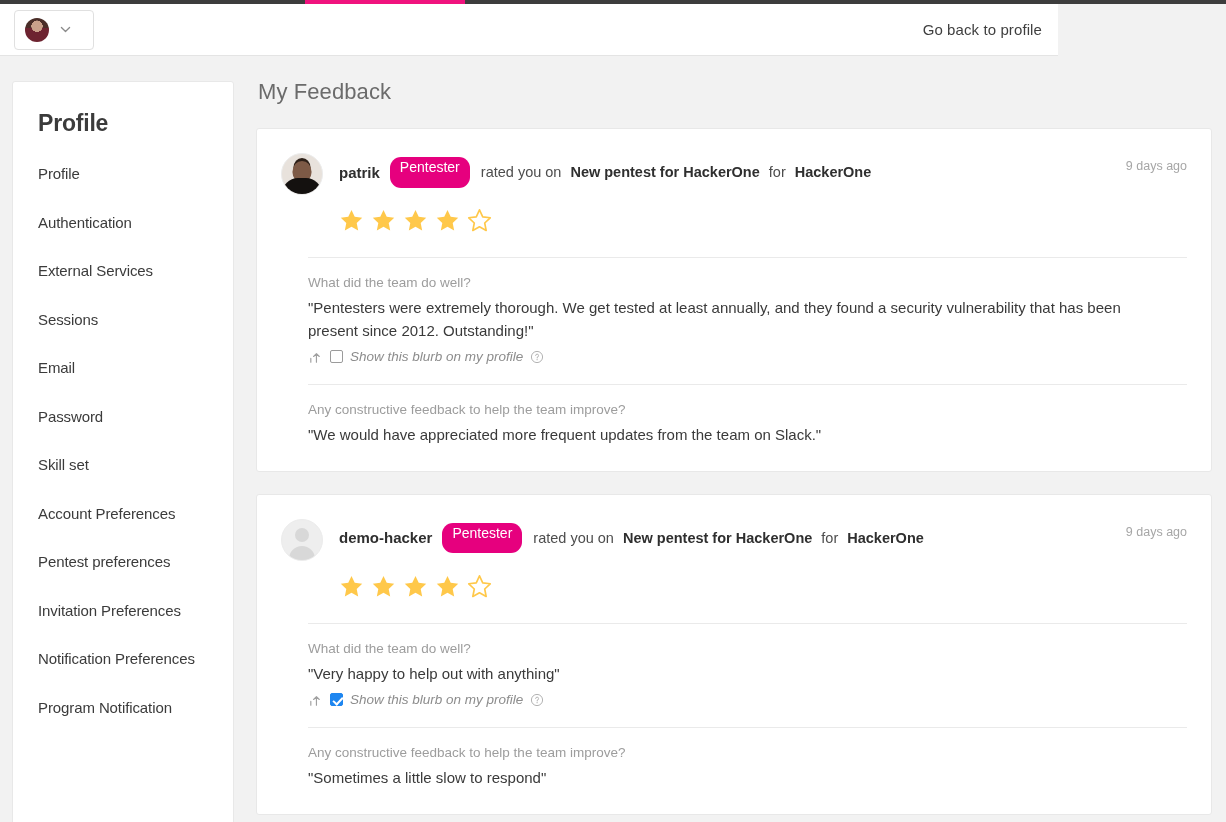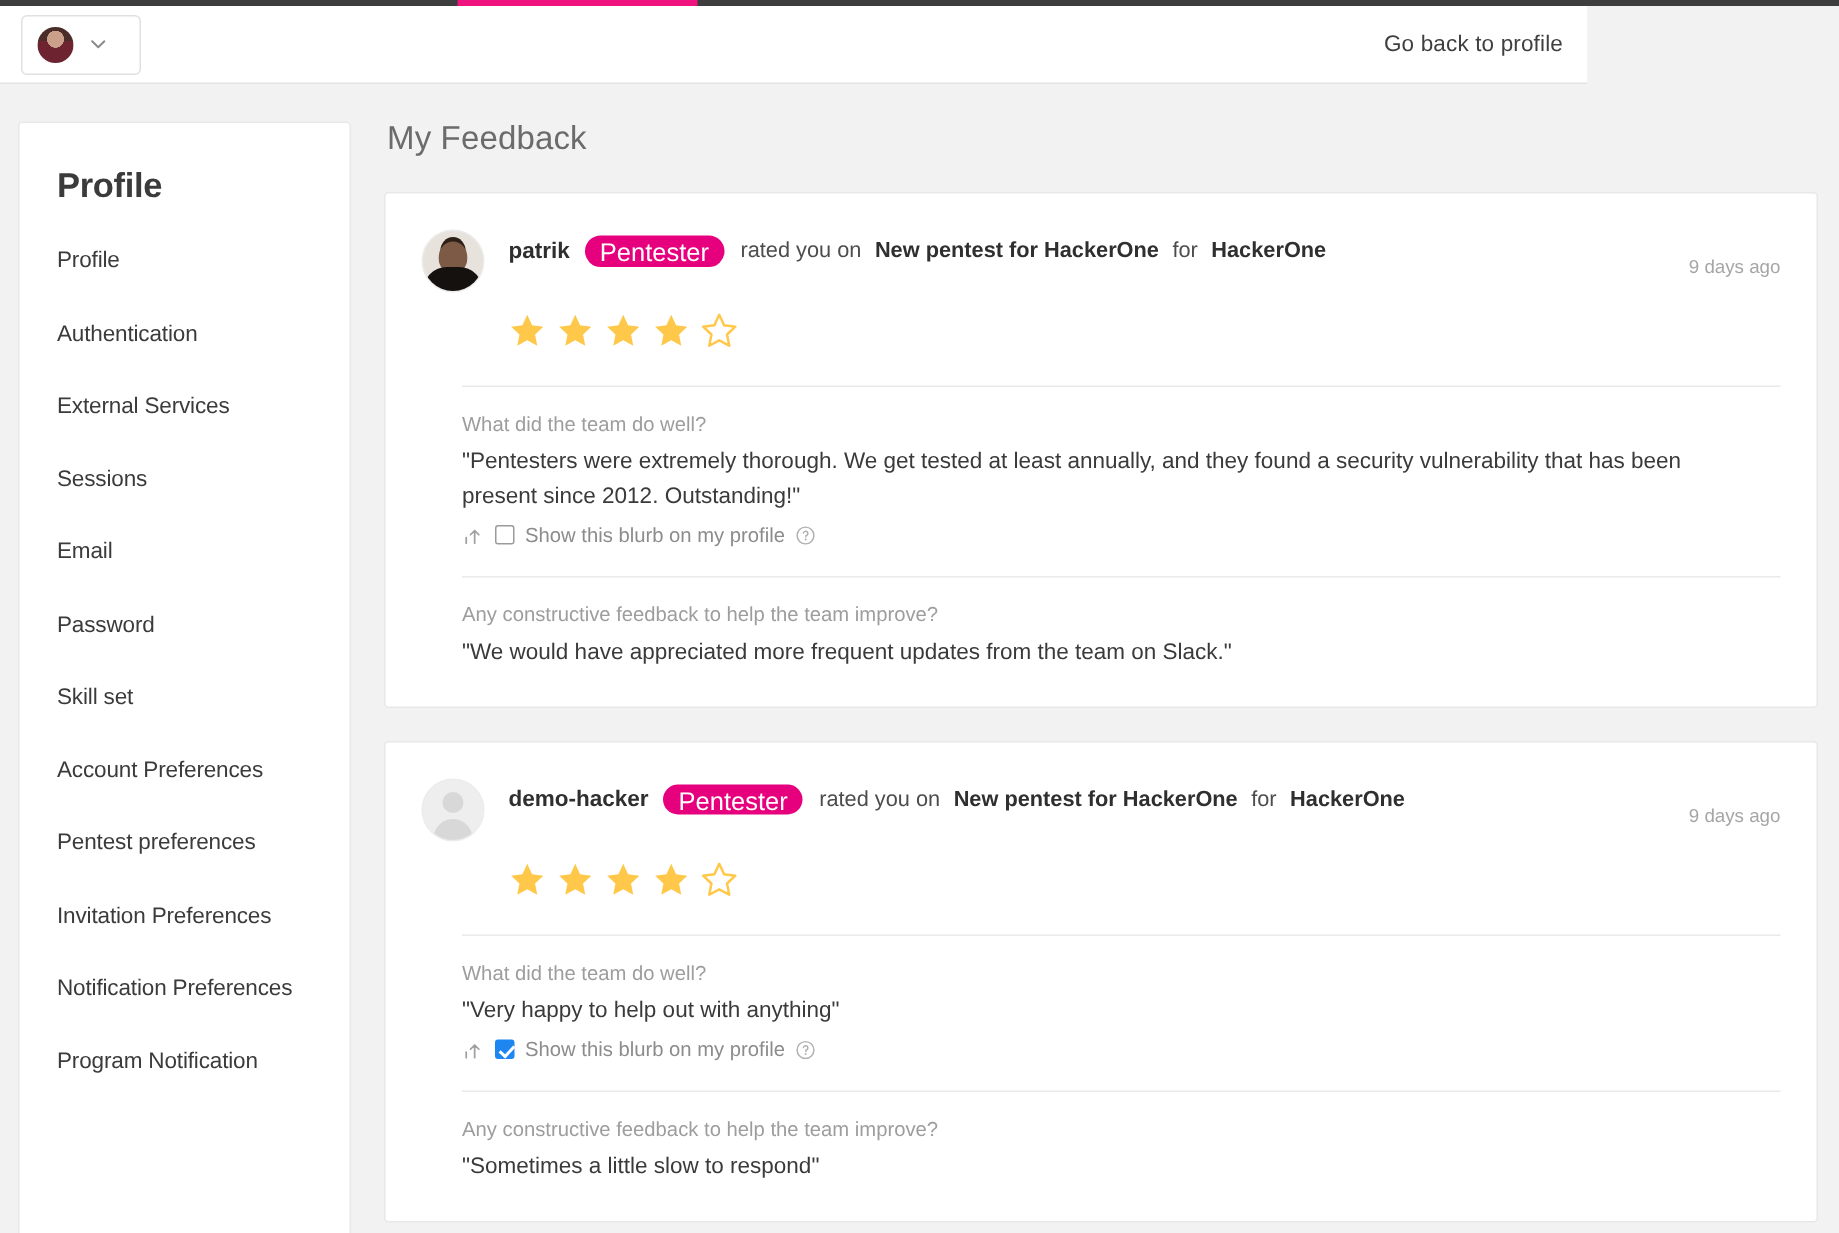--- a/index.html
+++ b/index.html
@@ -220,36 +220,36 @@
   .username {
     font-weight: bold;
     color: #2f2f2f;
     font-size: 15px;
     margin-right: 10px;
   }
   .badge {
     display: inline-block;
     background: #e6007e;
     color: #ffffff;
-    font-size: 17px;
-    padding: 3px 10px 0;
+    font-size: 14px;
+    padding: 3px 10px 13px;
     border-radius: 11px;
     margin-right: 11px;
     line-height: 1.05;
     white-space: nowrap;
   }
   .rated-on { color: #4d4d4d; margin-right: 9px; font-size: 14.5px; }
   .pentest-name { font-weight: bold; color: #2f2f2f; font-size: 14.5px; margin-right: 9px; }
   .for-word { color: #4d4d4d; margin-right: 9px; font-size: 14.5px; }
   .team-name { font-weight: bold; color: #2f2f2f; font-size: 14.5px; }
 
   .timestamp {
     position: absolute;
     right: 24px;
-    top: 42px;
+    top: 30px;
     font-size: 12.5px;
     color: #a6a6a6;
   }
 
   
   .stars {
     margin: 13px 0 0 58px;
     display: flex;
     gap: 7px;
   }
@@ -302,20 +302,21 @@
     left: 3.5px; top: 0.5px;
     width: 4px; height: 8px;
     border: solid #fff;
     border-width: 0 2px 2px 0;
     transform: rotate(43deg);
   }
   .blurb-label {
     font-size: 13.5px;
     color: #8c8c8c;
     cursor: pointer;
+    font-style: italic;
   }
   .help-icon { width: 14px; height: 14px; flex: none; cursor: pointer; }
 </style>
 </head>
 <body>
 
 <div class="top-strip">
   <div class="top-strip-progress"></div>
 </div>
 

